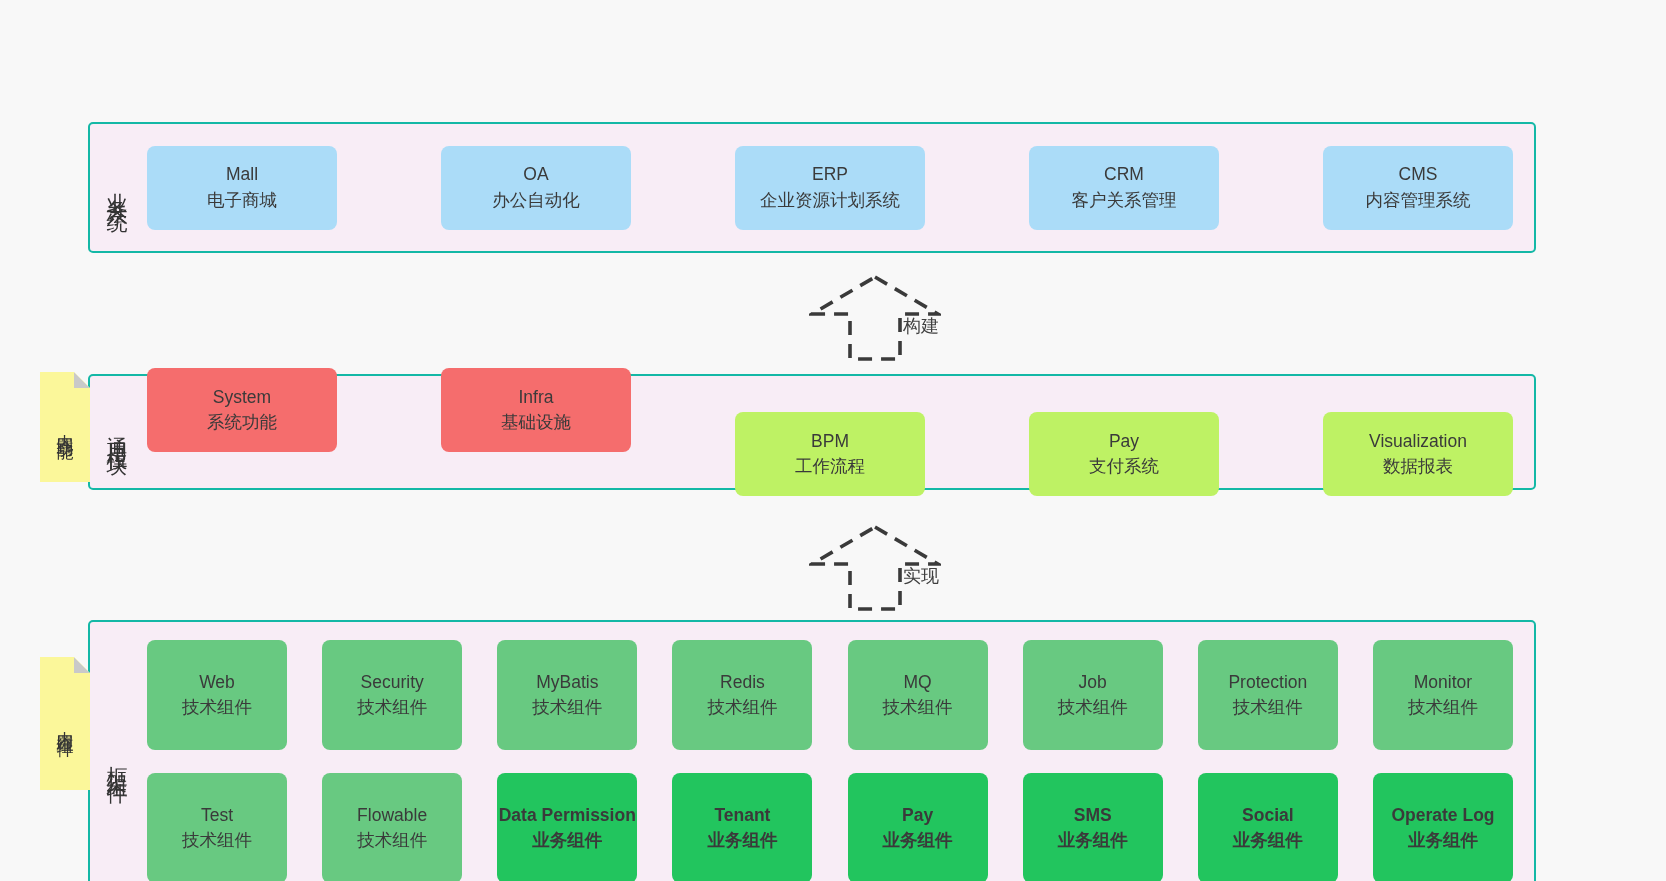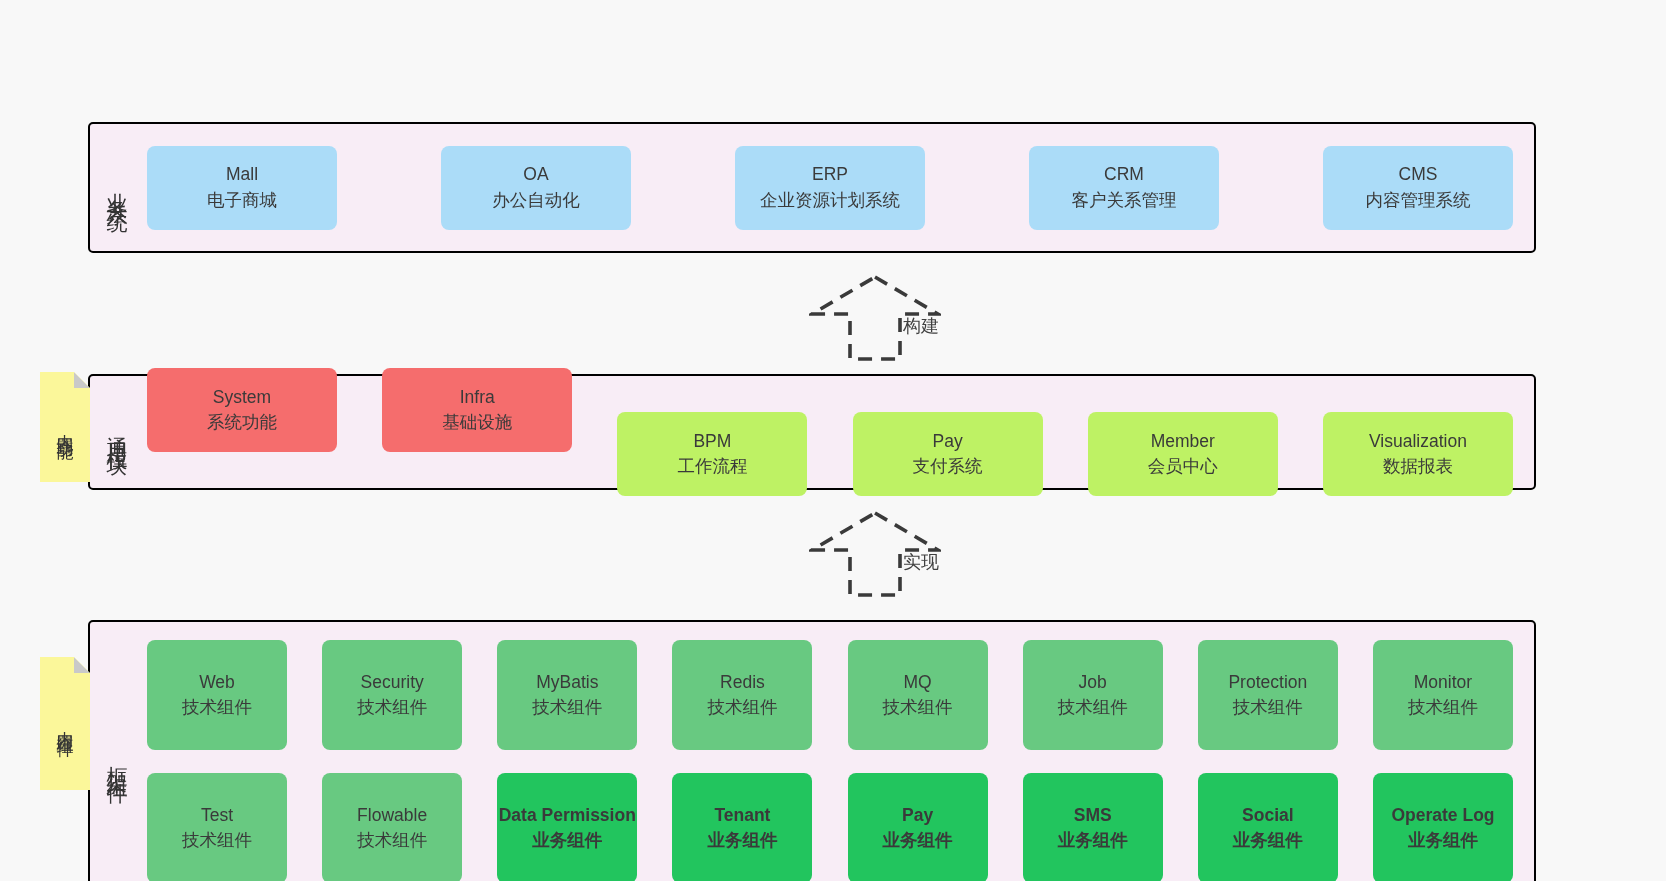--- a/index.html
+++ b/index.html
@@ -11,21 +11,21 @@
     position:relative;
     width:1666px;height:881px;
     background:#f8f8f8;
     overflow:hidden;
     color:#3a3a3a;
   }
   
   .band{
     position:absolute;left:88px;width:1448px;
     background:#f8edf6;
-    border:2px solid #000000;
+    border:2px solid #14b8a6;
     border-radius:5px;
     box-sizing:border-box;
   }
   #band-business{top:122px;height:131px;}
   #band-modules{top:374px;height:116px;}
   #band-components{top:620px;height:282px;}
   .band-label{
     position:absolute;left:13px;top:50%;
     transform:translateY(-50%);
     writing-mode:vertical-rl;text-orientation:upright;
@@ -74,21 +74,21 @@
     clip-path:polygon(0 0, 100% 100%, 0 100%);
   }
   .note-text{
     writing-mode:vertical-rl;text-orientation:upright;
     font-size:17px;letter-spacing:3px;color:#333;
     white-space:nowrap;
   }
   
   .arrow{position:absolute;width:132px;height:88px;}
   #arrow-build{left:809px;top:274px;}
-  #arrow-implement{left:809px;top:510px;}
+  #arrow-implement{left:809px;top:524px;}
   .arrow svg{display:block;}
   .arrow-label{
     position:absolute;left:50%;top:40px;
     transform:translateX(-50%);
     font-size:18px;color:#3f3f3f;white-space:nowrap;
     padding:0 2px;
     margin-left:46px;
   }
 </style>
 </head>
@@ -146,24 +146,20 @@
       </div>
       <div class="box pink">
         <span>BPM</span>
         <span>工作流程</span>
       </div>
       <div class="box pink">
         <span>Pay</span>
         <span>支付系统</span>
       </div>
       <div class="box pink">
-        <span>Member</span>
-        <span>会员中心</span>
-      </div>
-      <div class="box pink">
         <span>Visualization</span>
         <span>数据报表</span>
       </div>
     </div>
   </div>
 
   <div class="arrow" id="arrow-implement">
     <svg viewBox="0 0 132 88" width="132" height="88">
       <path d="M66 3 L129 40 L91 40 L91 85 L41 85 L41 40 L3 40 Z" fill="none" stroke="#3a3a3a" stroke-width="3.6" stroke-dasharray="14 9"></path>
     </svg>

